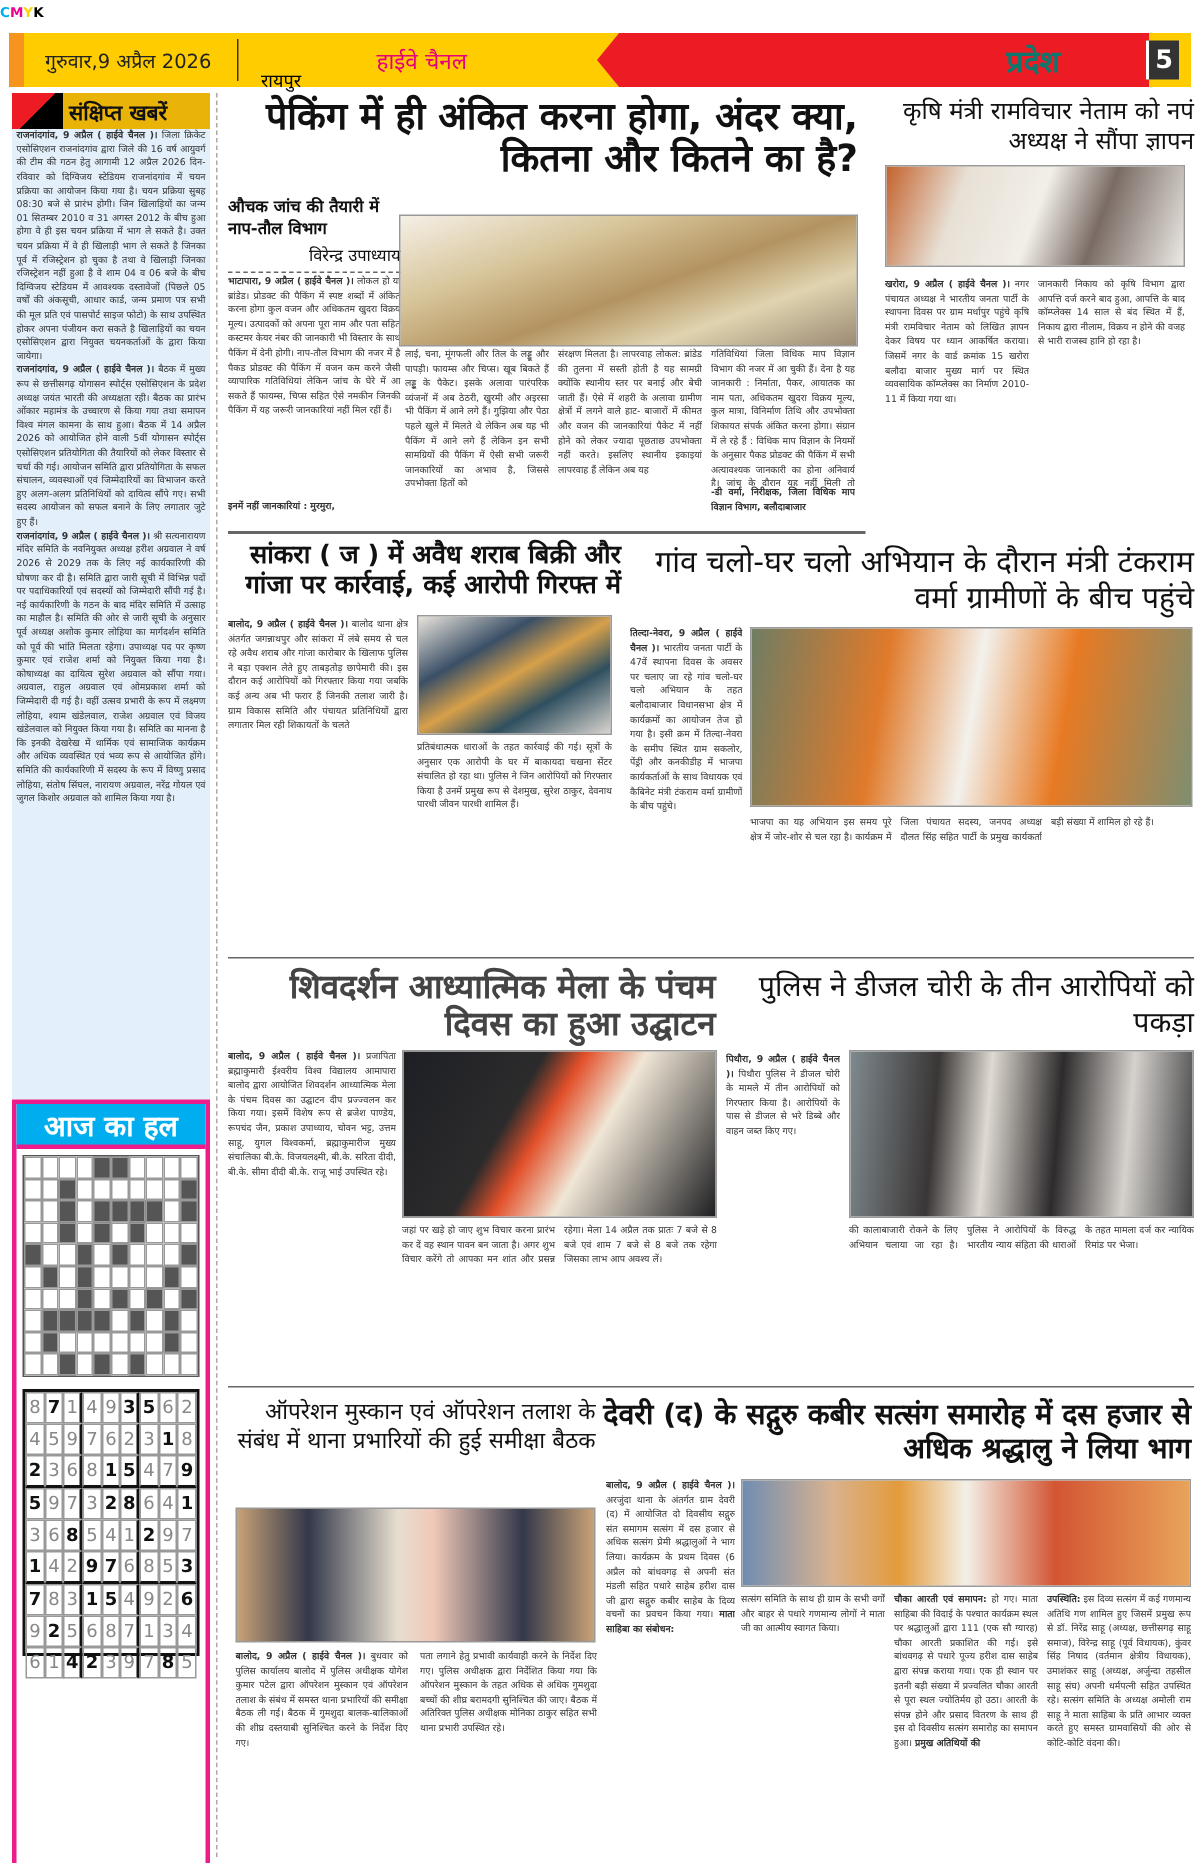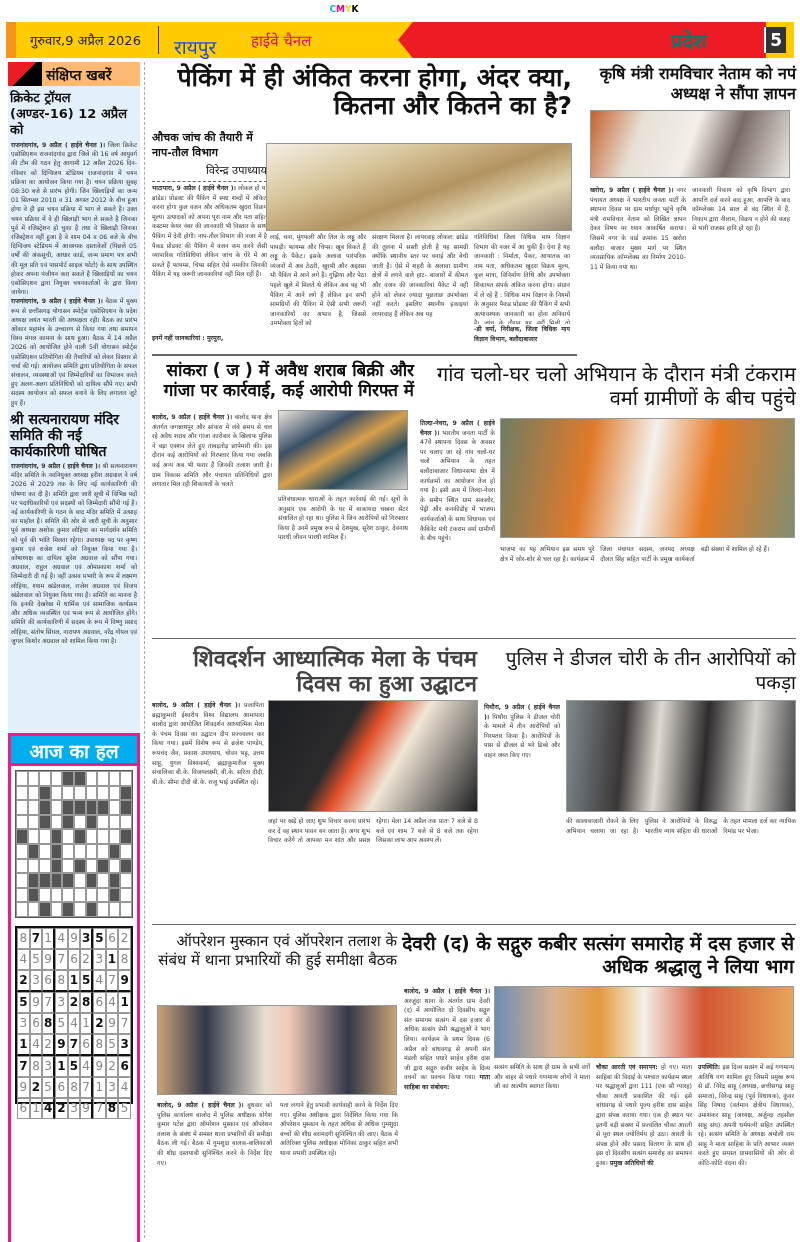--- a/index.html
+++ b/index.html
@@ -1,28 +1,28 @@
 <!DOCTYPE html>
 <html><head>
 <meta charset="utf-8">
 <style>
 *{box-sizing:border-box;margin:0;padding:0}
 body{width:800px;height:1242px;background:#fff;font-family:"DejaVu Sans",sans-serif;color:#111;position:relative;overflow:hidden}
-.cmyk{position:absolute;top:4px;left:0;width:688px;text-align:center;font-size:9px;font-weight:bold;letter-spacing:0}
+.cmyk{position:absolute;top:4px;left:0;width:688px;text-align:left;font-size:9px;font-weight:bold;letter-spacing:0}
 .cmyk .c{color:#00aeef}.cmyk .m{color:#ec008c}.cmyk .y{color:#ffd200}.cmyk .k{color:#000}
 .masthead{position:absolute;top:22px;left:6px;width:788px;height:36px;background:#ffcc00;border-left:10px solid #f7941d}
 .masthead .date{position:absolute;left:14px;top:9px;font-size:13px;color:#222}
 .masthead .sep{position:absolute;left:142px;top:4px;width:1px;height:28px;background:#333}
-.masthead .city{position:absolute;left:158px;top:12px;font-size:19px;color:#1d4ed8}
+.masthead .city{position:absolute;left:158px;top:23px;font-size:12px;color:#000000}
 .masthead .brand{position:absolute;left:235px;top:8px;font-size:15px;color:#e6007e}
 .masthead .section{position:absolute;left:382px;top:0;width:368px;height:36px;background:#ed1c24;clip-path:polygon(4% 0,100% 0,100% 100%,4% 100%,0 50%)}
 .masthead .section-label{position:absolute;left:655px;top:5px;font-size:20px;font-weight:bold;color:#0f766e}
 .masthead .pg{position:absolute;right:8px;top:5px;background:#333;color:#fff;font-size:17px;font-weight:bold;padding:0 4px;height:26px;line-height:26px;border-left:2px solid #fff}
 .leftcol{position:absolute;top:62px;left:8px;width:132px;height:1176px;background:#e3f0fb}
-.brief-head{height:24px;background:#fdba74;position:relative}
+.brief-head{height:24px;background:#eab308;position:relative}
 .brief-head .chev{position:absolute;left:0;top:0;width:34px;height:24px;background:linear-gradient(135deg,#ed1c24 0,#ed1c24 50%,#000 50%)}
 .brief-head span{position:absolute;left:38px;top:3px;font-size:14px;font-weight:bold}
 .lhd{font-size:13px;font-weight:bold;line-height:16px;margin:4px 2px 2px}
 .lhd.big{font-size:14px}
 .ltxt{font-size:6.2px;line-height:9.2px;padding:0 3px;text-align:justify;color:#333}
 .puzzle{position:absolute;top:733px;left:8px;width:132px;height:541px;border:3px solid #ec1c8c;background:#fff}
 .puzzle .ptitle{height:30px;background:#00aeef;color:#fff;font-size:19px;font-weight:bold;text-align:center;line-height:30px;border-bottom:3px solid #ec1c8c}
 .xw{display:grid;grid-template-columns:repeat(10,1fr);margin:4px 4px;border:1px solid #555;height:148px}
 .xw div{border:1px solid #999;background:#fff}
 .xw div.b{background:#555}
@@ -51,28 +51,26 @@
   <span class="section-label">प्रदेश</span>
   <span class="pg">5</span>
 </div>
 
 <div class="leftcol">
   <div class="brief-head">
     <span class="chev"></span>
     <span>संक्षिप्त खबरें</span>
   </div>
   <div>
-    <div class="lhd">क्रिकेट ट्रॉयल (अण्डर-16) 12 अप्रैल को</div>
     <div class="ltxt"><b>राजनांदगांव, 9 अप्रैल ( हाईवे चैनल )।</b> <span>जिला क्रिकेट एसोसिएशन राजनांदगांव द्वारा जिले की 16 वर्ष आयुवर्ग की टीम की गठन हेतु आगामी 12 अप्रैल 2026 दिन- रविवार को दिग्विजय स्टेडियम राजनांदगांव में चयन प्रक्रिया का आयोजन किया गया है। चयन प्रक्रिया सुबह 08:30 बजे से प्रारंभ होगी। जिन खिलाड़ियों का जन्म 01 सितम्बर 2010 व 31 अगस्त 2012 के बीच हुआ होगा वे ही इस चयन प्रक्रिया में भाग ले सकते है। उक्त चयन प्रक्रिया में वे ही खिलाड़ी भाग ले सकते है जिनका पूर्व में रजिस्ट्रेशन हो चुका है तथा वे खिलाड़ी जिनका रजिस्ट्रेशन नहीं हुआ है वे शाम 04 व 06 बजे के बीच दिग्विजय स्टेडियम में आवश्यक दस्तावेजों (पिछले 05 वर्षों की अंकसूची, आधार कार्ड, जन्म प्रमाण पत्र सभी की मूल प्रति एवं पासपोर्ट साइज फोटो) के साथ उपस्थित होकर अपना पंजीयन करा सकते है खिलाड़ियों का चयन एसोसिएशन द्वारा नियुक्त चयनकर्ताओं के द्वारा किया जायेगा।</span></div>
   </div>
   <div>
     <div class="ltxt"><b>राजनांदगांव, 9 अप्रैल ( हाईवे चैनल )।</b> <span>बैठक में मुख्य रूप से छत्तीसगढ़ योगासन स्पोर्ट्स एसोसिएशन के प्रदेश अध्यक्ष जयंत भारती की अध्यक्षता रही। बैठक का प्रारंभ ओंकार महामंत्र के उच्चारण से किया गया तथा समापन विश्व मंगल कामना के साथ हुआ। बैठक में 14 अप्रैल 2026 को आयोजित होने वाली 5वीं योगासन स्पोर्ट्स एसोसिएशन प्रतियोगिता की तैयारियों को लेकर विस्तार से चर्चा की गई। आयोजन समिति द्वारा प्रतियोगिता के सफल संचालन, व्यवस्थाओं एवं जिम्मेदारियों का विभाजन करते हुए अलग-अलग प्रतिनिधियों को दायित्व सौंपे गए। सभी सदस्य आयोजन को सफल बनाने के लिए लगातार जुटे हुए हैं।</span></div>
   </div>
   <div>
-    <div class="lhd big">श्री सत्यनारायण मंदिर समिति की नई कार्यकारिणी घोषित</div>
     <div class="ltxt"><b>राजनांदगांव, 9 अप्रैल ( हाईवे चैनल )।</b> <span>श्री सत्यनारायण मंदिर समिति के नवनियुक्त अध्यक्ष हरीश अग्रवाल ने वर्ष 2026 से 2029 तक के लिए नई कार्यकारिणी की घोषणा कर दी है। समिति द्वारा जारी सूची में विभिन्न पदों पर पदाधिकारियों एवं सदस्यों को जिम्मेदारी सौंपी गई है। नई कार्यकारिणी के गठन के बाद मंदिर समिति में उत्साह का माहौल है। समिति की ओर से जारी सूची के अनुसार पूर्व अध्यक्ष अशोक कुमार लोहिया का मार्गदर्शन समिति को पूर्व की भांति मिलता रहेगा। उपाध्यक्ष पद पर कृष्ण कुमार एवं राजेश शर्मा को नियुक्त किया गया है। कोषाध्यक्ष का दायित्व सुरेश अग्रवाल को सौंपा गया। अग्रवाल, राहुल अग्रवाल एवं ओमप्रकाश शर्मा को जिम्मेदारी दी गई है। वहीं उत्सव प्रभारी के रूप में लक्ष्मण लोहिया, श्याम खंडेलवाल, राजेश अग्रवाल एवं विजय खंडेलवाल को नियुक्त किया गया है। समिति का मानना है कि इनकी देखरेख में धार्मिक एवं सामाजिक कार्यक्रम और अधिक व्यवस्थित एवं भव्य रूप से आयोजित होंगे। समिति की कार्यकारिणी में सदस्य के रूप में विष्णु प्रसाद लोहिया, संतोष सिंघल, नारायण अग्रवाल, नरेंद्र गोयल एवं जुगल किशोर अग्रवाल को शामिल किया गया है।</span></div>
   </div>
 </div>
 
 <div class="puzzle">
   <div class="ptitle">आज का हल</div>
   <div class="xw" id="xw">
       <div></div>
       <div></div>
       <div></div>
@@ -265,21 +263,21 @@
 <div class="sub" style="left:152px;top:130px;width:115px;font-size:11px;font-weight:bold;line-height:15px">औचक जांच की तैयारी में नाप-तौल विभाग</div>
 <div class="sub" style="left:152px;top:162px;width:115px;font-size:11px;text-align:right;padding-bottom:2px;border-bottom:1px dashed #666">विरेन्द्र उपाध्याय</div>
 <div class="txt" style="left:152px;top:183px;width:115px;height:150px;overflow:hidden"><b>भाटापारा, 9 अप्रैल ( हाईवे चैनल )।</b> <span>लोकल हो या ब्रांडेड। प्रोडक्ट की पैकिंग में स्पष्ट शब्दों में अंकित करना होगा कुल वजन और अधिकतम खुदरा विक्रय मूल्य। उत्पादकों को अपना पूरा नाम और पता सहित कस्टमर केयर नंबर की जानकारी भी विस्तार के साथ पैकिंग में देनी होगी। नाप-तौल विभाग की नजर में है पैकड प्रोडक्ट की पैकिंग में वजन कम करने जैसी व्यापारिक गतिविधियां लेकिन जांच के घेरे में आ सकते हैं फायम्स, चिप्स सहित ऐसे नमकीन जिनकी पैकिंग में यह जरूरी जानकारियां नहीं मिल रहीं हैं।</span></div>
 <div class="txt" style="left:152px;top:333px;width:115px;font-weight:bold">इनमें नहीं जानकारियां : मुरमुरा,</div>
 <div class="photo" style="left:266px;top:143px;width:306px;height:88px;background:linear-gradient(160deg,#f5efe6 0%,#d7c59a 30%,#b39360 55%,#e0d4b0 75%,#9a8a73 100%)"></div>
 <div class="txt" style="left:270px;top:232px;width:96px;height:112px;overflow:hidden">लाई, चना, मूंगफली और तिल के लड्डू और पापड़ी। फायम्स और चिप्स। खूब बिकते हैं लड्डू के पैकेट। इसके अलावा पारंपरिक व्यंजनों में अब ठेठरी, खुरमी और अइरसा भी पैकिंग में आने लगे हैं। गुझिया और पेठा पहले खुले में मिलते थे लेकिन अब यह भी पैकिंग में आने लगे हैं लेकिन इन सभी सामग्रियों की पैकिंग में ऐसी सभी जरूरी जानकारियों का अभाव है, जिससे उपभोक्ता हितों को</div>
 <div class="txt" style="left:372px;top:232px;width:96px;height:112px;overflow:hidden">संरक्षण मिलता है। लापरवाह लोकल: ब्रांडेड की तुलना में सस्ती होती है यह सामग्री क्योंकि स्थानीय स्तर पर बनाई और बेची जाती हैं। ऐसे में शहरी के अलावा ग्रामीण क्षेत्रों में लगने वाले हाट- बाजारों में कीमत और वजन की जानकारियां पैकेट में नहीं होने को लेकर ज्यादा पूछताछ उपभोक्ता नहीं करते। इसलिए स्थानीय इकाइयां लापरवाह हैं लेकिन अब यह</div>
 <div class="txt" style="left:474px;top:232px;width:96px;height:92px;overflow:hidden">गतिविधियां जिला विधिक माप विज्ञान विभाग की नजर में आ चुकी हैं। देना है यह जानकारी : निर्माता, पैकर, आयातक का नाम पता, अधिकतम खुदरा विक्रय मूल्य, कुल मात्रा, विनिर्माण तिथि और उपभोक्ता शिकायत संपर्क अंकित करना होगा। संग्रान में ले रहे हैं : विधिक माप विज्ञान के नियमों के अनुसार पैकड प्रोडक्ट की पैकिंग में सभी अत्यावश्यक जानकारी का होना अनिवार्य है। जांच के दौरान यह नहीं मिली तो नियमानुसार कार्रवाई की जाएगी।</div>
 <div class="txt" style="left:474px;top:324px;width:96px;height:20px;overflow:hidden;font-weight:bold">-डी वर्मा, निरीक्षक, जिला विधिक माप विज्ञान विभाग, बलौदाबाजार</div>
 
-<div class="hl" style="left:582px;top:64px;width:214px;font-size:16px;line-height:20px;font-weight:bold">कृषि मंत्री रामविचार नेताम को नपं अध्यक्ष ने सौंपा ज्ञापन</div>
+<div class="hl" style="left:582px;top:64px;width:214px;font-size:16px;line-height:20px;font-weight:normal">कृषि मंत्री रामविचार नेताम को नपं अध्यक्ष ने सौंपा ज्ञापन</div>
 <div class="photo" style="left:590px;top:110px;width:200px;height:68px;background:linear-gradient(110deg,#c4622d 0%,#e7e0d5 25%,#f2efe9 50%,#7a6c65 70%,#ece9e4 100%)"></div>
 <div class="txt" style="left:590px;top:185px;width:96px;height:152px;overflow:hidden"><b>खरोरा, 9 अप्रैल ( हाईवे चैनल )।</b> <span>नगर पंचायत अध्यक्ष ने भारतीय जनता पार्टी के स्थापना दिवस पर ग्राम मर्धापुर पहुंचे कृषि मंत्री रामविचार नेताम को लिखित ज्ञापन देकर विषय पर ध्यान आकर्षित कराया। जिसमें नगर के वार्ड क्रमांक 15 खरोरा बलौदा बाजार मुख्य मार्ग पर स्थित व्यवसायिक कॉम्प्लेक्स का निर्माण 2010-11 में किया गया था।</span></div>
 <div class="txt" style="left:692px;top:185px;width:98px;height:152px;overflow:hidden">जानकारी निकाय को कृषि विभाग द्वारा आपत्ति दर्ज करने बाद हुआ, आपत्ति के बाद कॉम्प्लेक्स 14 साल से बंद स्थित में हैं, निकाय द्वारा नीलाम, विक्रय न होने की वजह से भारी राजस्व हानि हो रहा है।</div>
 
 <div class="rule" style="left:152px;top:354px;width:425px"></div>
 
 <div class="hl" style="left:152px;top:360px;width:262px;font-size:17px;line-height:20px;font-weight:bold">सांकरा ( ज ) में अवैध शराब बिक्री और गांजा पर कार्रवाई, कई आरोपी गिरफ्त में</div>
 <div class="txt" style="left:152px;top:412px;width:120px;height:220px;overflow:hidden"><b>बालोद, 9 अप्रैल ( हाईवे चैनल )।</b> <span>बालोद थाना क्षेत्र अंतर्गत जगन्नाथपुर और सांकरा में लंबे समय से चल रहे अवैध शराब और गांजा कारोबार के खिलाफ पुलिस ने बड़ा एक्शन लेते हुए ताबड़तोड़ छापेमारी की। इस दौरान कई आरोपियों को गिरफ्तार किया गया जबकि कई अन्य अब भी फरार हैं जिनकी तलाश जारी है। ग्राम विकास समिति और पंचायत प्रतिनिधियों द्वारा लगातार मिल रही शिकायतों के चलते</span></div>
 <div class="photo" style="left:278px;top:410px;width:130px;height:80px;background:linear-gradient(150deg,#e9e4dc 0%,#3a4f66 30%,#d7a04a 50%,#2f4f5f 70%,#d9d5cf 100%)"></div>
 <div class="txt" style="left:278px;top:494px;width:130px;height:140px;overflow:hidden">प्रतिबंधात्मक धाराओं के तहत कार्रवाई की गई। सूत्रों के अनुसार एक आरोपी के घर में बाकायदा चखना सेंटर संचालित हो रहा था। पुलिस ने जिन आरोपियों को गिरफ्तार किया है उनमें प्रमुख रूप से देशमुख, सुरेश ठाकुर, देवनाथ पारधी जीवन पारधी शामिल हैं।</div>

